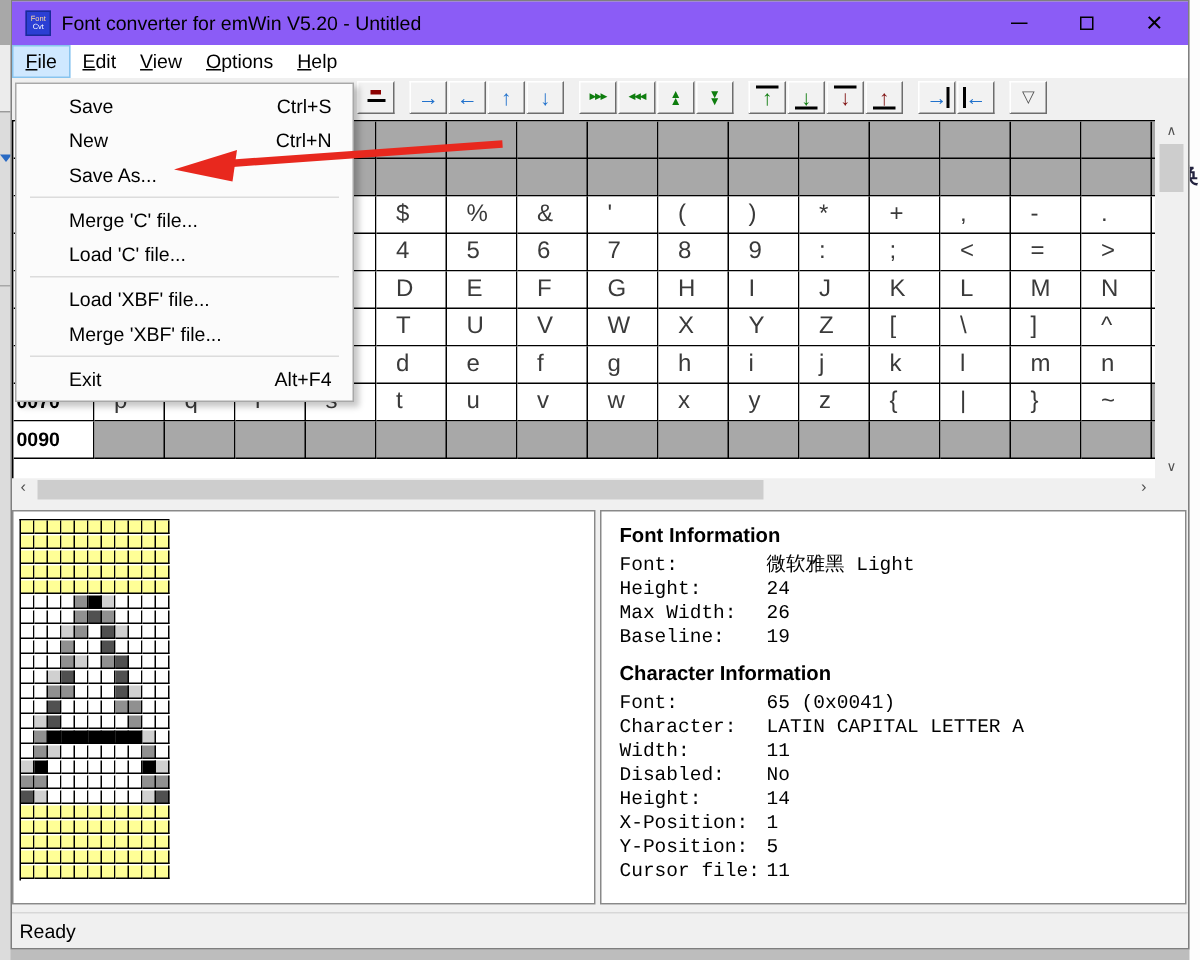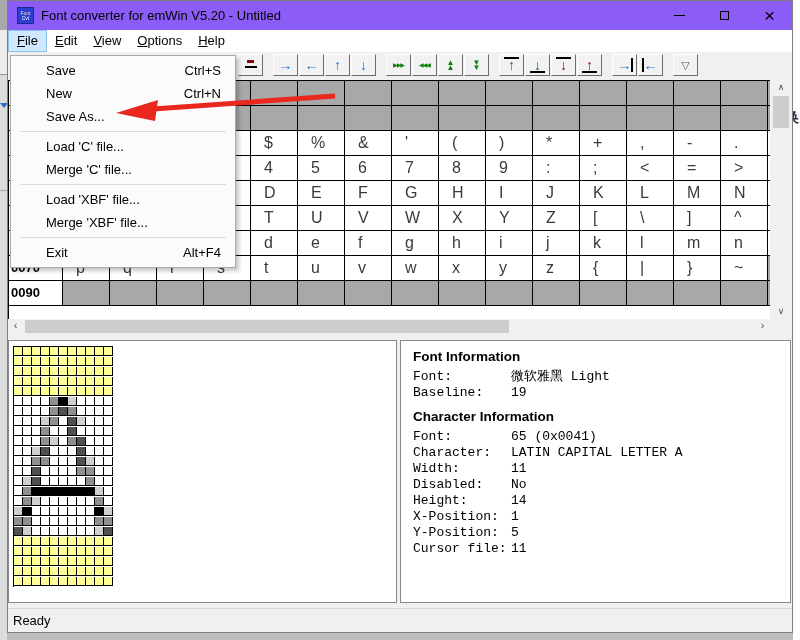--- a/index.html
+++ b/index.html
@@ -688,20 +688,22 @@
           <span class="pcell" style="background: rgb(255, 255, 150);"></span>
           <span class="pcell" style="background: rgb(255, 255, 150);"></span>
         </div>
       </div>
   </div>
 
   <div class="panel info-panel">
     <div class="iheading">Font Information</div>
     <div id="font-info-rows">
         <div class="irow"><span class="il">Font:</span><span class="iv">微软雅黑 Light</span></div>
+        <div class="irow"><span class="il">Height:</span><span class="iv">24</span></div>
+        <div class="irow"><span class="il">Max Width:</span><span class="iv">26</span></div>
         <div class="irow"><span class="il">Baseline:</span><span class="iv">19</span></div>
       </div>
     <div class="iheading second">Character Information</div>
     <div id="char-info-rows">
         <div class="irow"><span class="il">Font:</span><span class="iv">65 (0x0041)</span></div>
         <div class="irow"><span class="il">Character:</span><span class="iv">LATIN CAPITAL LETTER A</span></div>
         <div class="irow"><span class="il">Width:</span><span class="iv">11</span></div>
         <div class="irow"><span class="il">Disabled:</span><span class="iv">No</span></div>
         <div class="irow"><span class="il">Height:</span><span class="iv">14</span></div>
         <div class="irow"><span class="il">X-Position:</span><span class="iv">1</span></div>
@@ -722,25 +724,25 @@
       <div class="mitem">
         <span>New</span>
         <span>Ctrl+N</span>
       </div>
       <div class="mitem">
         <span>Save As...</span>
         <span></span>
       </div>
       <div class="msep"></div>
       <div class="mitem">
+        <span>Merge 'C' file...</span>
+        <span></span>
+      </div>
+      <div class="mitem">
         <span>Load 'C' file...</span>
-        <span></span>
-      </div>
-      <div class="mitem">
-        <span>Merge 'C' file...</span>
         <span></span>
       </div>
       <div class="msep"></div>
       <div class="mitem">
         <span>Load 'XBF' file...</span>
         <span></span>
       </div>
       <div class="mitem">
         <span>Merge 'XBF' file...</span>
         <span></span>

